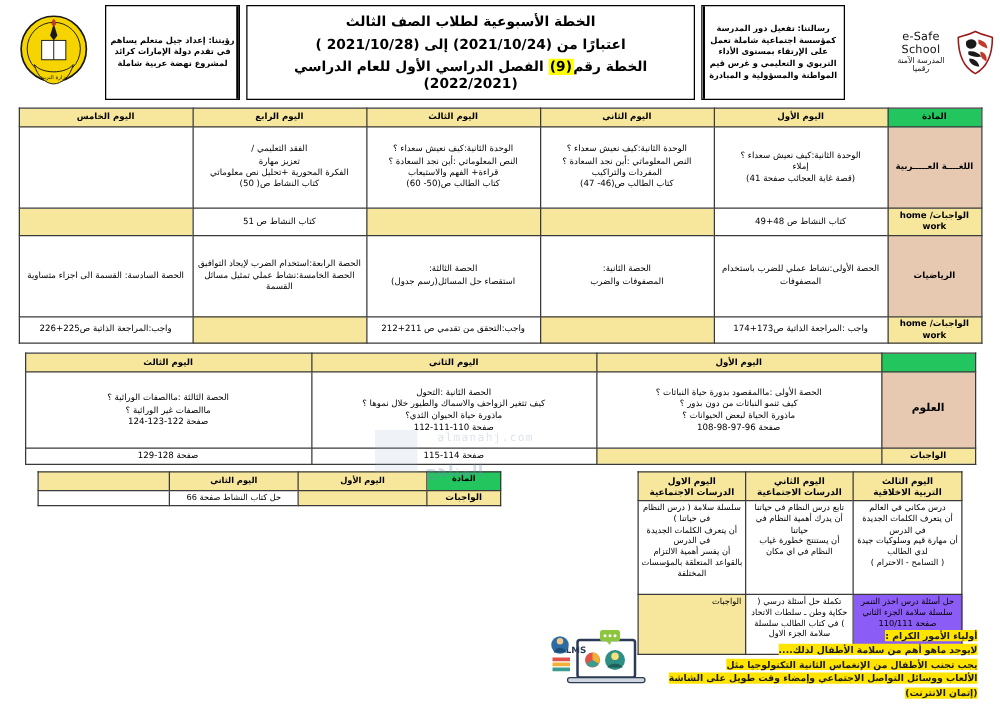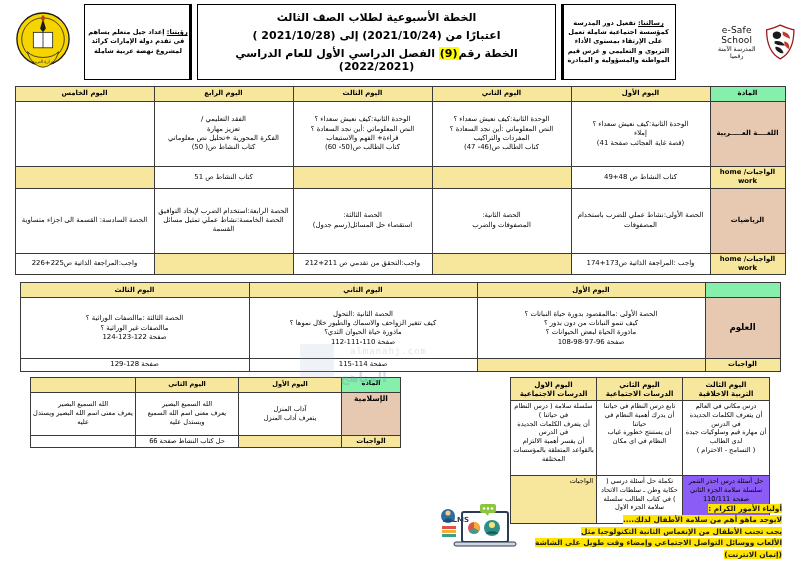--- a/index.html
+++ b/index.html
@@ -26,21 +26,21 @@
   .esafe-txt .en{font-size:9px;letter-spacing:.2px;color:#111;}
   .esafe-txt .ar{font-size:6.2px;color:#111;direction:rtl;}
 
   .mission-box{
     width:115px;border:1.6px solid #000;box-sizing:border-box;
     margin:4px 2px;padding:3px 3px;
     display:flex;align-items:center;justify-content:center;
     box-shadow:2px 0 0 #000 inset;
   }
   .mission-inner{font-size:6.6px;line-height:1.38;text-align:center;direction:rtl;font-weight:bold;}
-  .u{text-decoration:underline;}
+  .u{}
 
   .title-box{
     flex:1;border:1.8px solid #000;box-sizing:border-box;margin:4px 3px;
     display:flex;flex-direction:column;align-items:center;justify-content:center;
     gap:5px;padding:3px 6px;direction:rtl;
   }
   .title-box .ln{font-size:11px;font-weight:bold;text-align:center;}
   .hl{background:#ffff00;padding:0 1px;}
 
   .vision-box{
@@ -55,21 +55,21 @@
   
   table{border-collapse:collapse;table-layout:fixed;direction:rtl;}
   .main-tbl{width:740px;margin:2px auto 0 auto;}
   .main-tbl td,.main-tbl th{
     border:1px solid #3a3a3a;
     font-size:6.9px;line-height:1.35;
     padding:1px 2px;vertical-align:middle;text-align:center;
   }
   .dayhead{background:#f7e79c;font-weight:bold;font-size:7.6px;height:12px;}
   .subjcell{background:#e7c8b0;font-weight:bold;font-size:9.5px;letter-spacing:.5px;}
-  .subjhead{background:#86efac;font-weight:bold;font-size:7.6px;}
+  .subjhead{background:#22c55e;font-weight:bold;font-size:7.6px;}
   .hwlabel{background:#f7e79c;font-weight:bold;font-size:7.2px;text-align:right;padding-right:3px;}
   .hwcell{background:#f7e79c;font-size:7px;}
   .hwcell.white{background:#ffffff;}
   .content{height:62px;background:#fff;padding:2px 3px;}
   .content.sci{height:58px;}
 
   .spacer{height:5px;}
 
   
   .bottom{display:flex;justify-content:space-between;padding:0 30px;box-sizing:border-box;align-items:flex-start;}
@@ -300,29 +300,20 @@
     </tbody>
       </table>
 
     <table class="isl-tbl">
       <tbody>
           <tr>
         <td class="subjhead" style="width:54px">المادة</td>
         <td class="dayhead" style="width:98px">اليوم الأول</td>
         <td class="dayhead" style="width:98px">اليوم الثاني</td>
         <td class="dayhead" style="width:100px"></td>
-      </tr>
-      <tr>
-        <td class="subjcell" style="font-size:7.6px">الإسلامية</td>
-        <td class="body pre" style="white-space: pre-line;">آداب المنزل
-يتعرف أداب المنزل</td>
-        <td class="body pre" style="white-space: pre-line;">الله السميع البصير
-يعرف معنى اسم الله السميع ويستدل عليه</td>
-        <td class="body pre" style="white-space: pre-line;">الله السميع البصير
-يعرف معنى اسم الله البصير ويستدل عليه</td>
       </tr>
       <tr>
         <td class="hwlabel" style="font-size:7px">الواجبات</td>
         <td class="hwcell"></td>
         <td class="hwcell white">حل كتاب النشاط صفحة 66</td>
         <td class="hwcell white"></td>
       </tr>
     </tbody>
       </table>
   </div>

